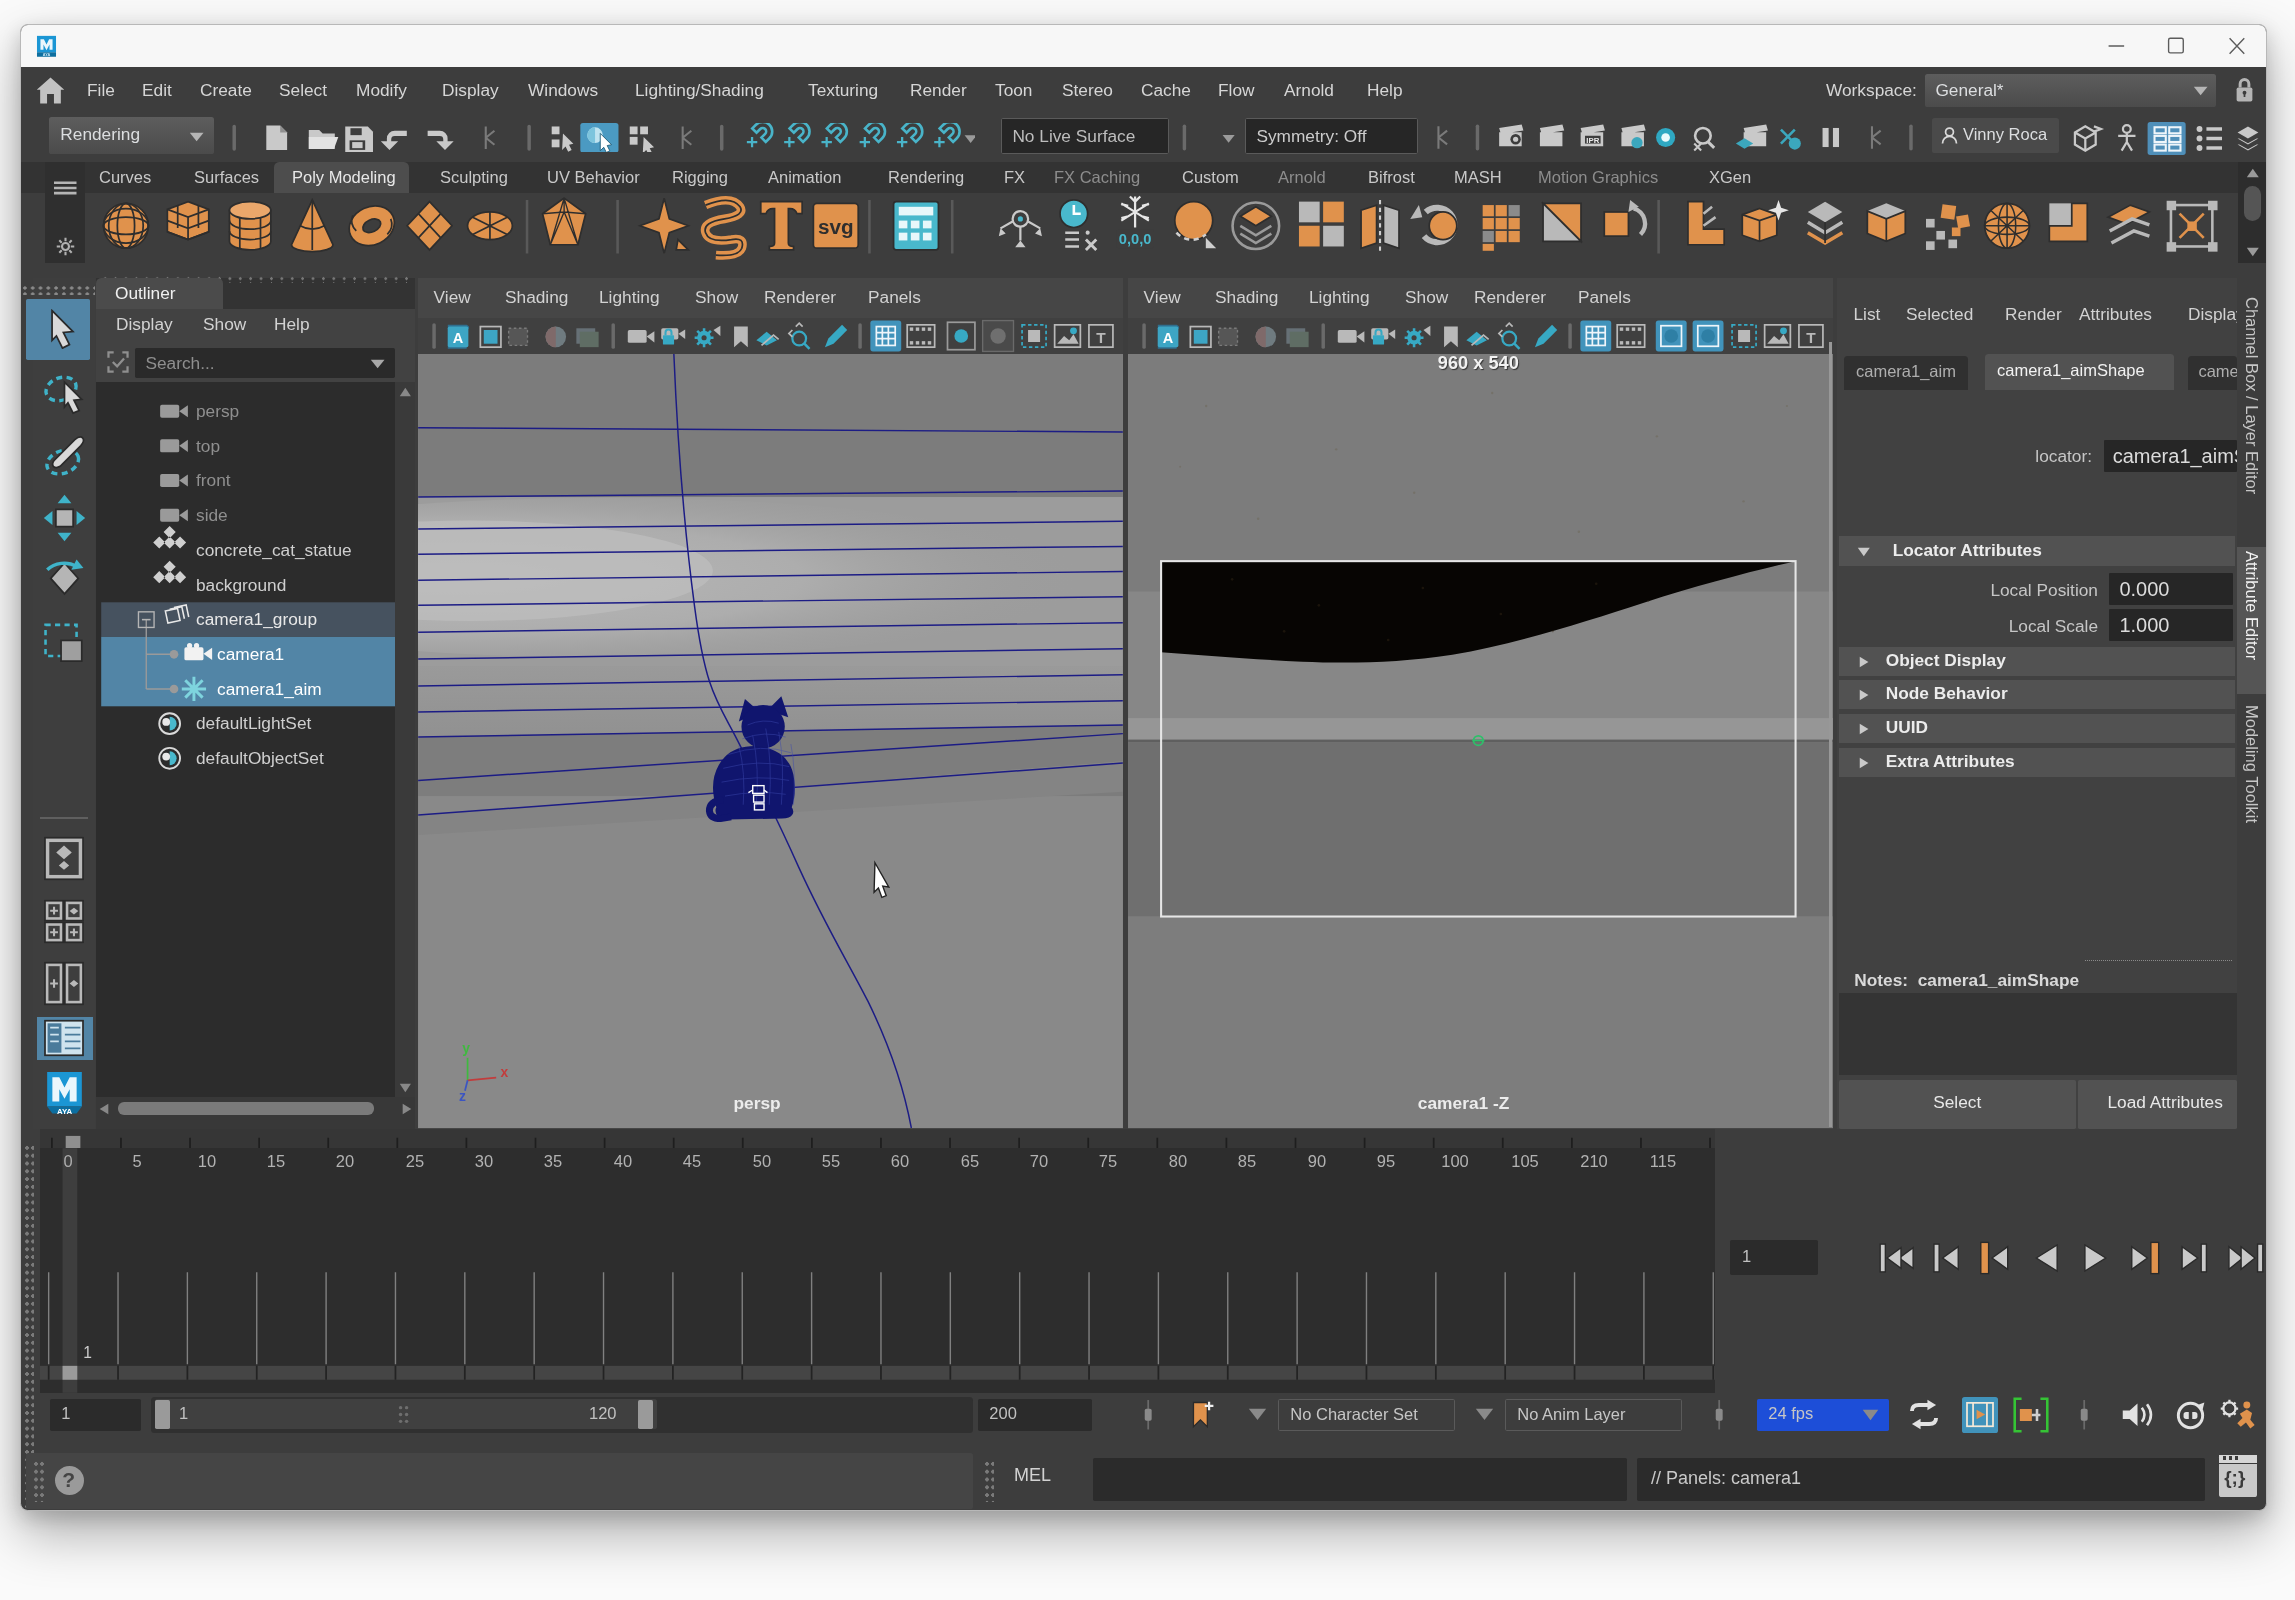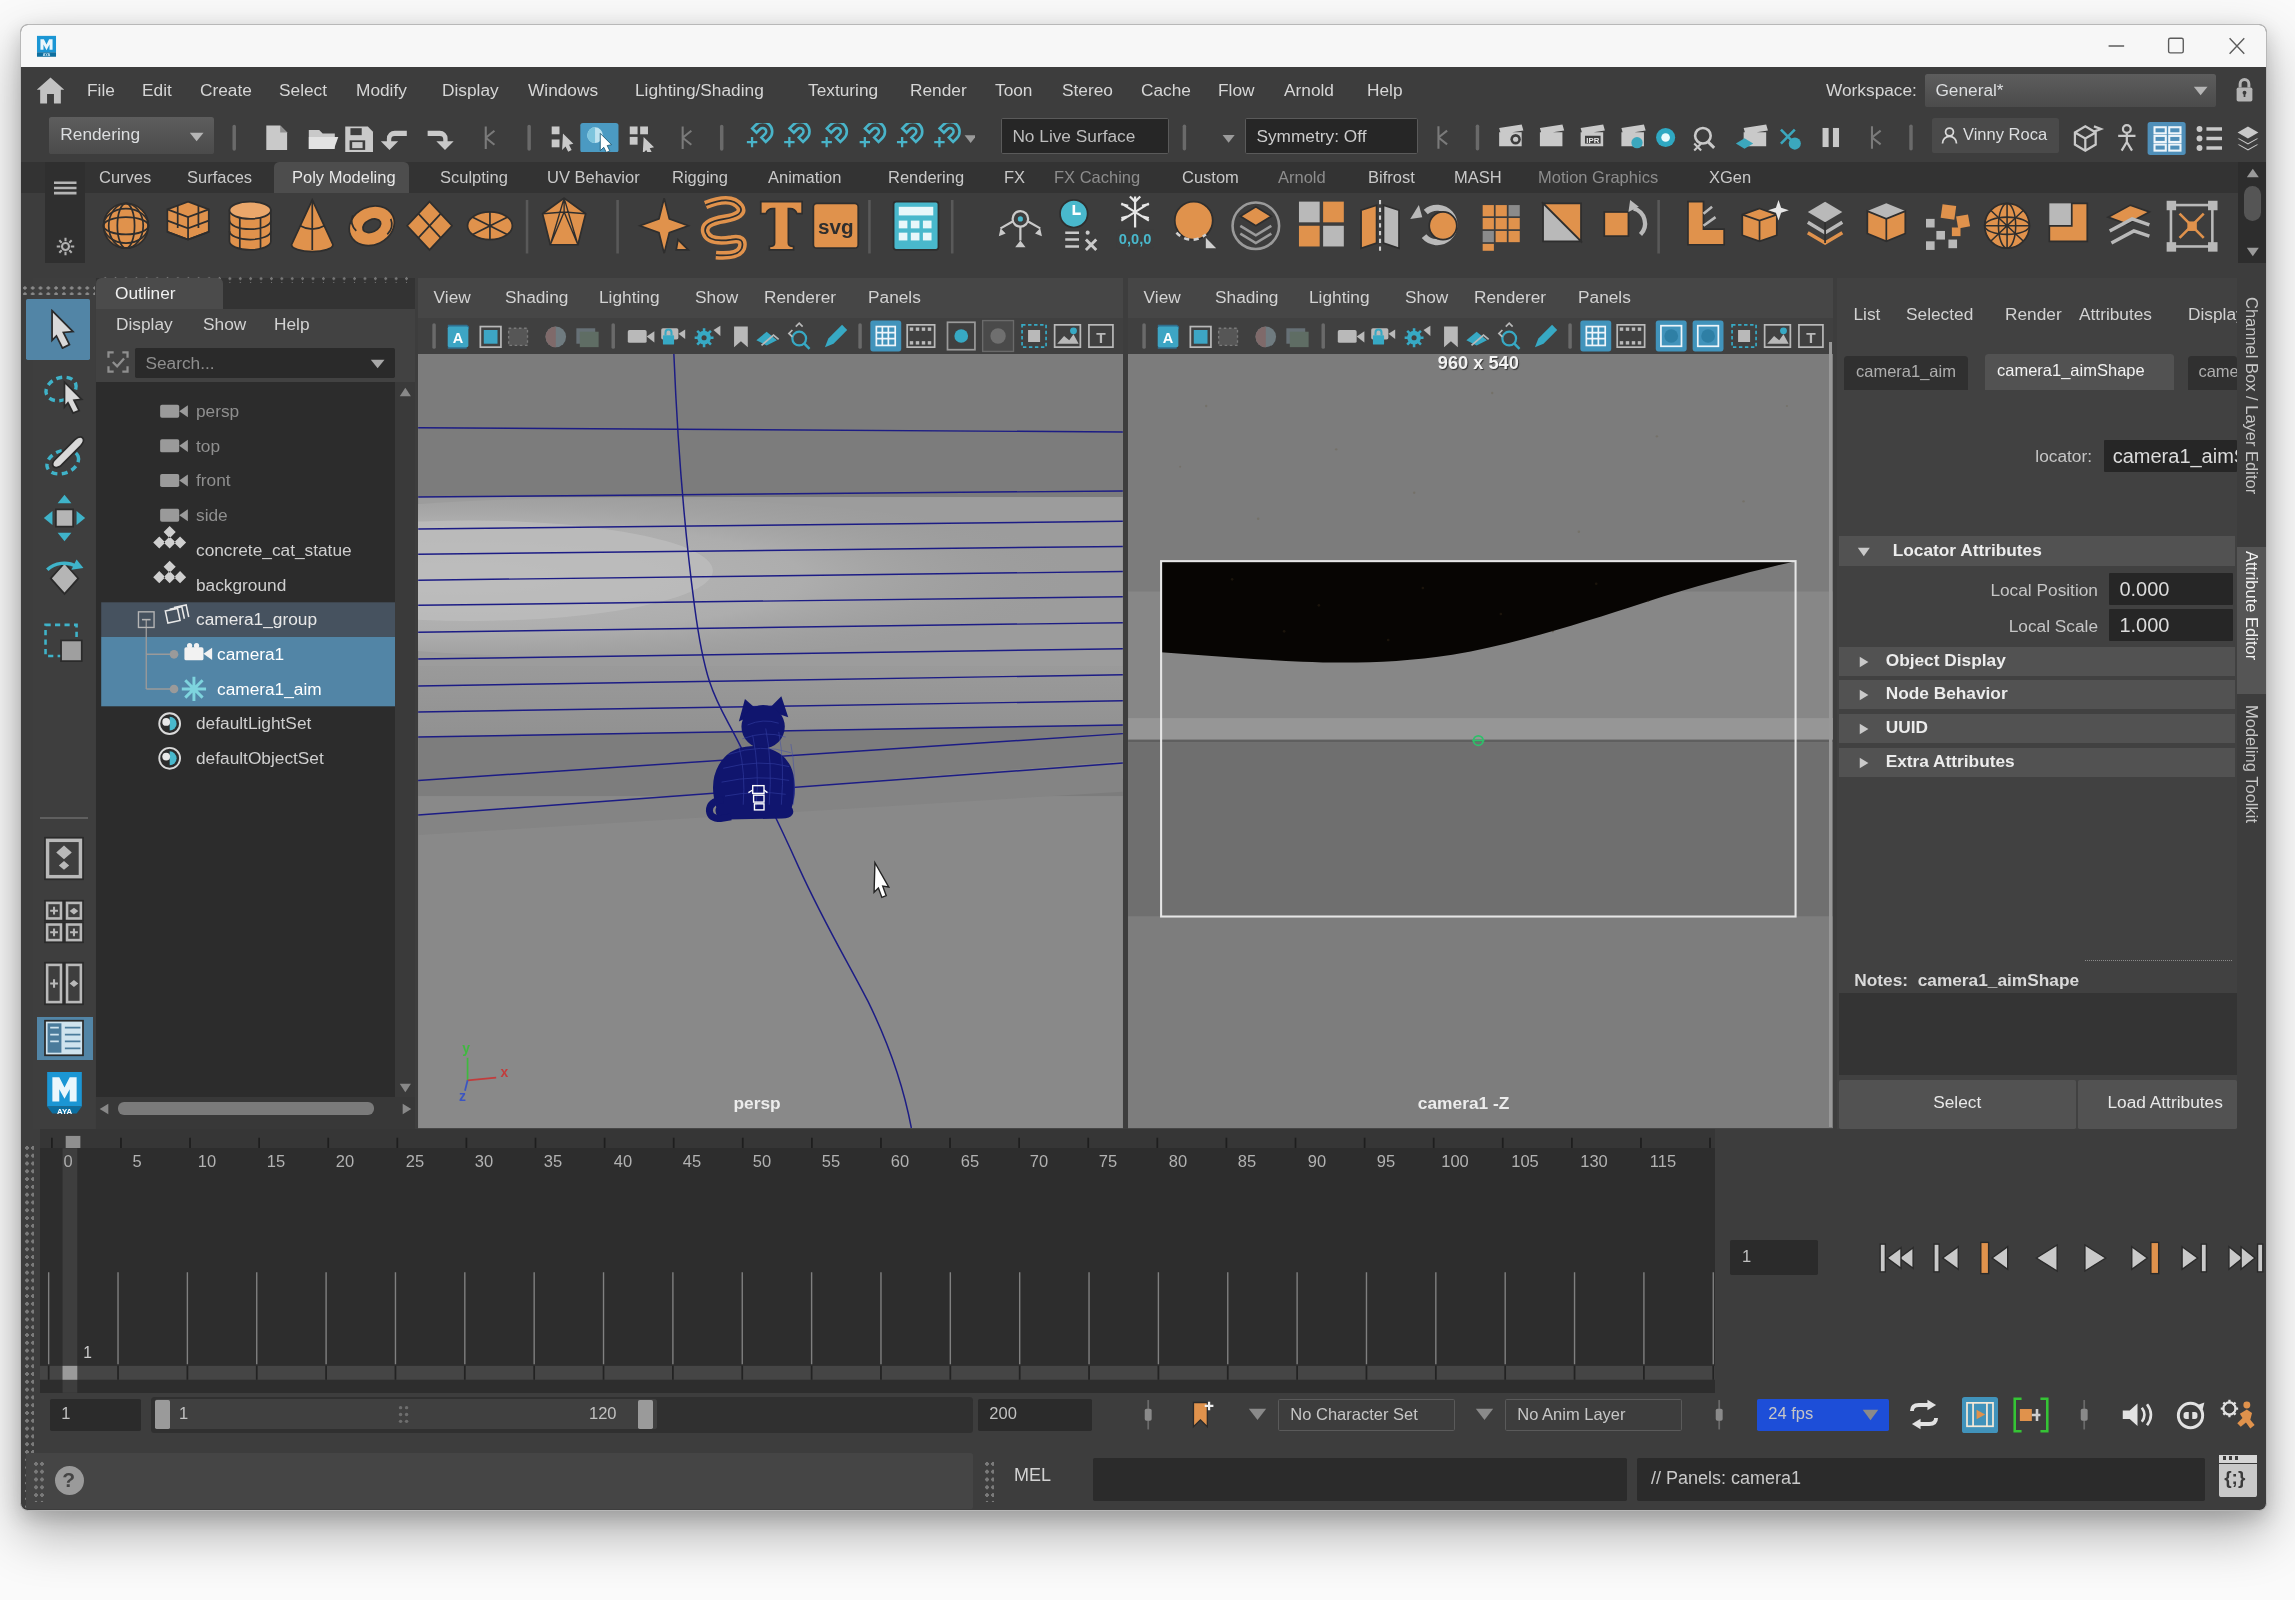--- a/index.html
+++ b/index.html
@@ -252,21 +252,21 @@
           <circle cx="12" cy="8" r="4.5" fill="none" stroke="#d9d9d9" stroke-width="2"></circle>
           <path d="M4 21 a8 8 0 0 1 16 0" fill="none" stroke="#d9d9d9" stroke-width="2"></path>
         </svg>
       <span style="position:absolute;left:31px;top:7px;font-size:16.5px">Vinny Roca</span>
     </div>
   </div>
 
   <div id="shelftabs">
     <div class="abs" style="left:253px;top:0;width:135px;height:31px;background:#4d4d4d;border-radius:5.2px 5.2px 0 0"></div>
     <div class="stab" style="left:78px">Curves</div>
-    <div class="stab" style="left:166px">Surfaces</div>
+    <div class="stab" style="left:173px">Surfaces</div>
     <div class="stab" style="left:271px;color:#e8e8e8">Poly Modeling</div>
     <div class="stab" style="left:419px">Sculpting</div>
     <div class="stab" style="left:526px">UV Behavior</div>
     <div class="stab" style="left:651px">Rigging</div>
     <div class="stab" style="left:747px">Animation</div>
     <div class="stab" style="left:867px">Rendering</div>
     <div class="stab" style="left:983px">FX</div>
     <div class="stab gray" style="left:1033px">FX Caching</div>
     <div class="stab" style="left:1161px">Custom</div>
     <div class="stab gray" style="left:1257px">Arnold</div>
@@ -1110,21 +1110,21 @@
       <div class="num" style="left:860px">60</div>
       <div class="num" style="left:930px">65</div>
       <div class="num" style="left:999px">70</div>
       <div class="num" style="left:1068px">75</div>
       <div class="num" style="left:1138px">80</div>
       <div class="num" style="left:1207px">85</div>
       <div class="num" style="left:1277px">90</div>
       <div class="num" style="left:1346px">95</div>
       <div class="num" style="left:1415px">100</div>
       <div class="num" style="left:1485px">105</div>
-      <div class="num" style="left:1554px">130</div>
+      <div class="num" style="left:1554px">210</div>
       <div class="num" style="left:1623px">115</div>
     <svg class="abs" style="left:0;top:0" width="1675" height="245" viewBox="0 0 1932 282">
       <g stroke="#808080" stroke-width="1.6">
           <path d="M10 143 V249 M90 143 V249 M170 143 V249 M250 143 V249 M330 143 V249 M410 143 V249 M490 143 V249 M570 143 V249 M650 143 V249 M730 143 V249 M810 143 V249 M890 143 V249 M970 143 V249 M1050 143 V249 M1130 143 V249 M1210 143 V249 M1290 143 V249 M1370 143 V249 M1450 143 V249 M1530 143 V249 M1610 143 V249 M1690 143 V249 M1770 143 V249 M1850 143 V249 M1930 143 V249"></path>
         </g>
       <rect x="0" y="251" width="1932" height="16" fill="#454545"></rect>
       <g stroke="#232323" stroke-width="2">
           <path d="M10 251 V267 M90 251 V267 M170 251 V267 M250 251 V267 M330 251 V267 M410 251 V267 M490 251 V267 M570 251 V267 M650 251 V267 M730 251 V267 M810 251 V267 M890 251 V267 M970 251 V267 M1050 251 V267 M1130 251 V267 M1210 251 V267 M1290 251 V267 M1370 251 V267 M1450 251 V267 M1530 251 V267 M1610 251 V267 M1690 251 V267 M1770 251 V267 M1850 251 V267 M1930 251 V267"></path>
         </g>
       <rect x="26" y="0" width="17" height="282" fill="#8f8f8f" opacity="0.18"></rect>

